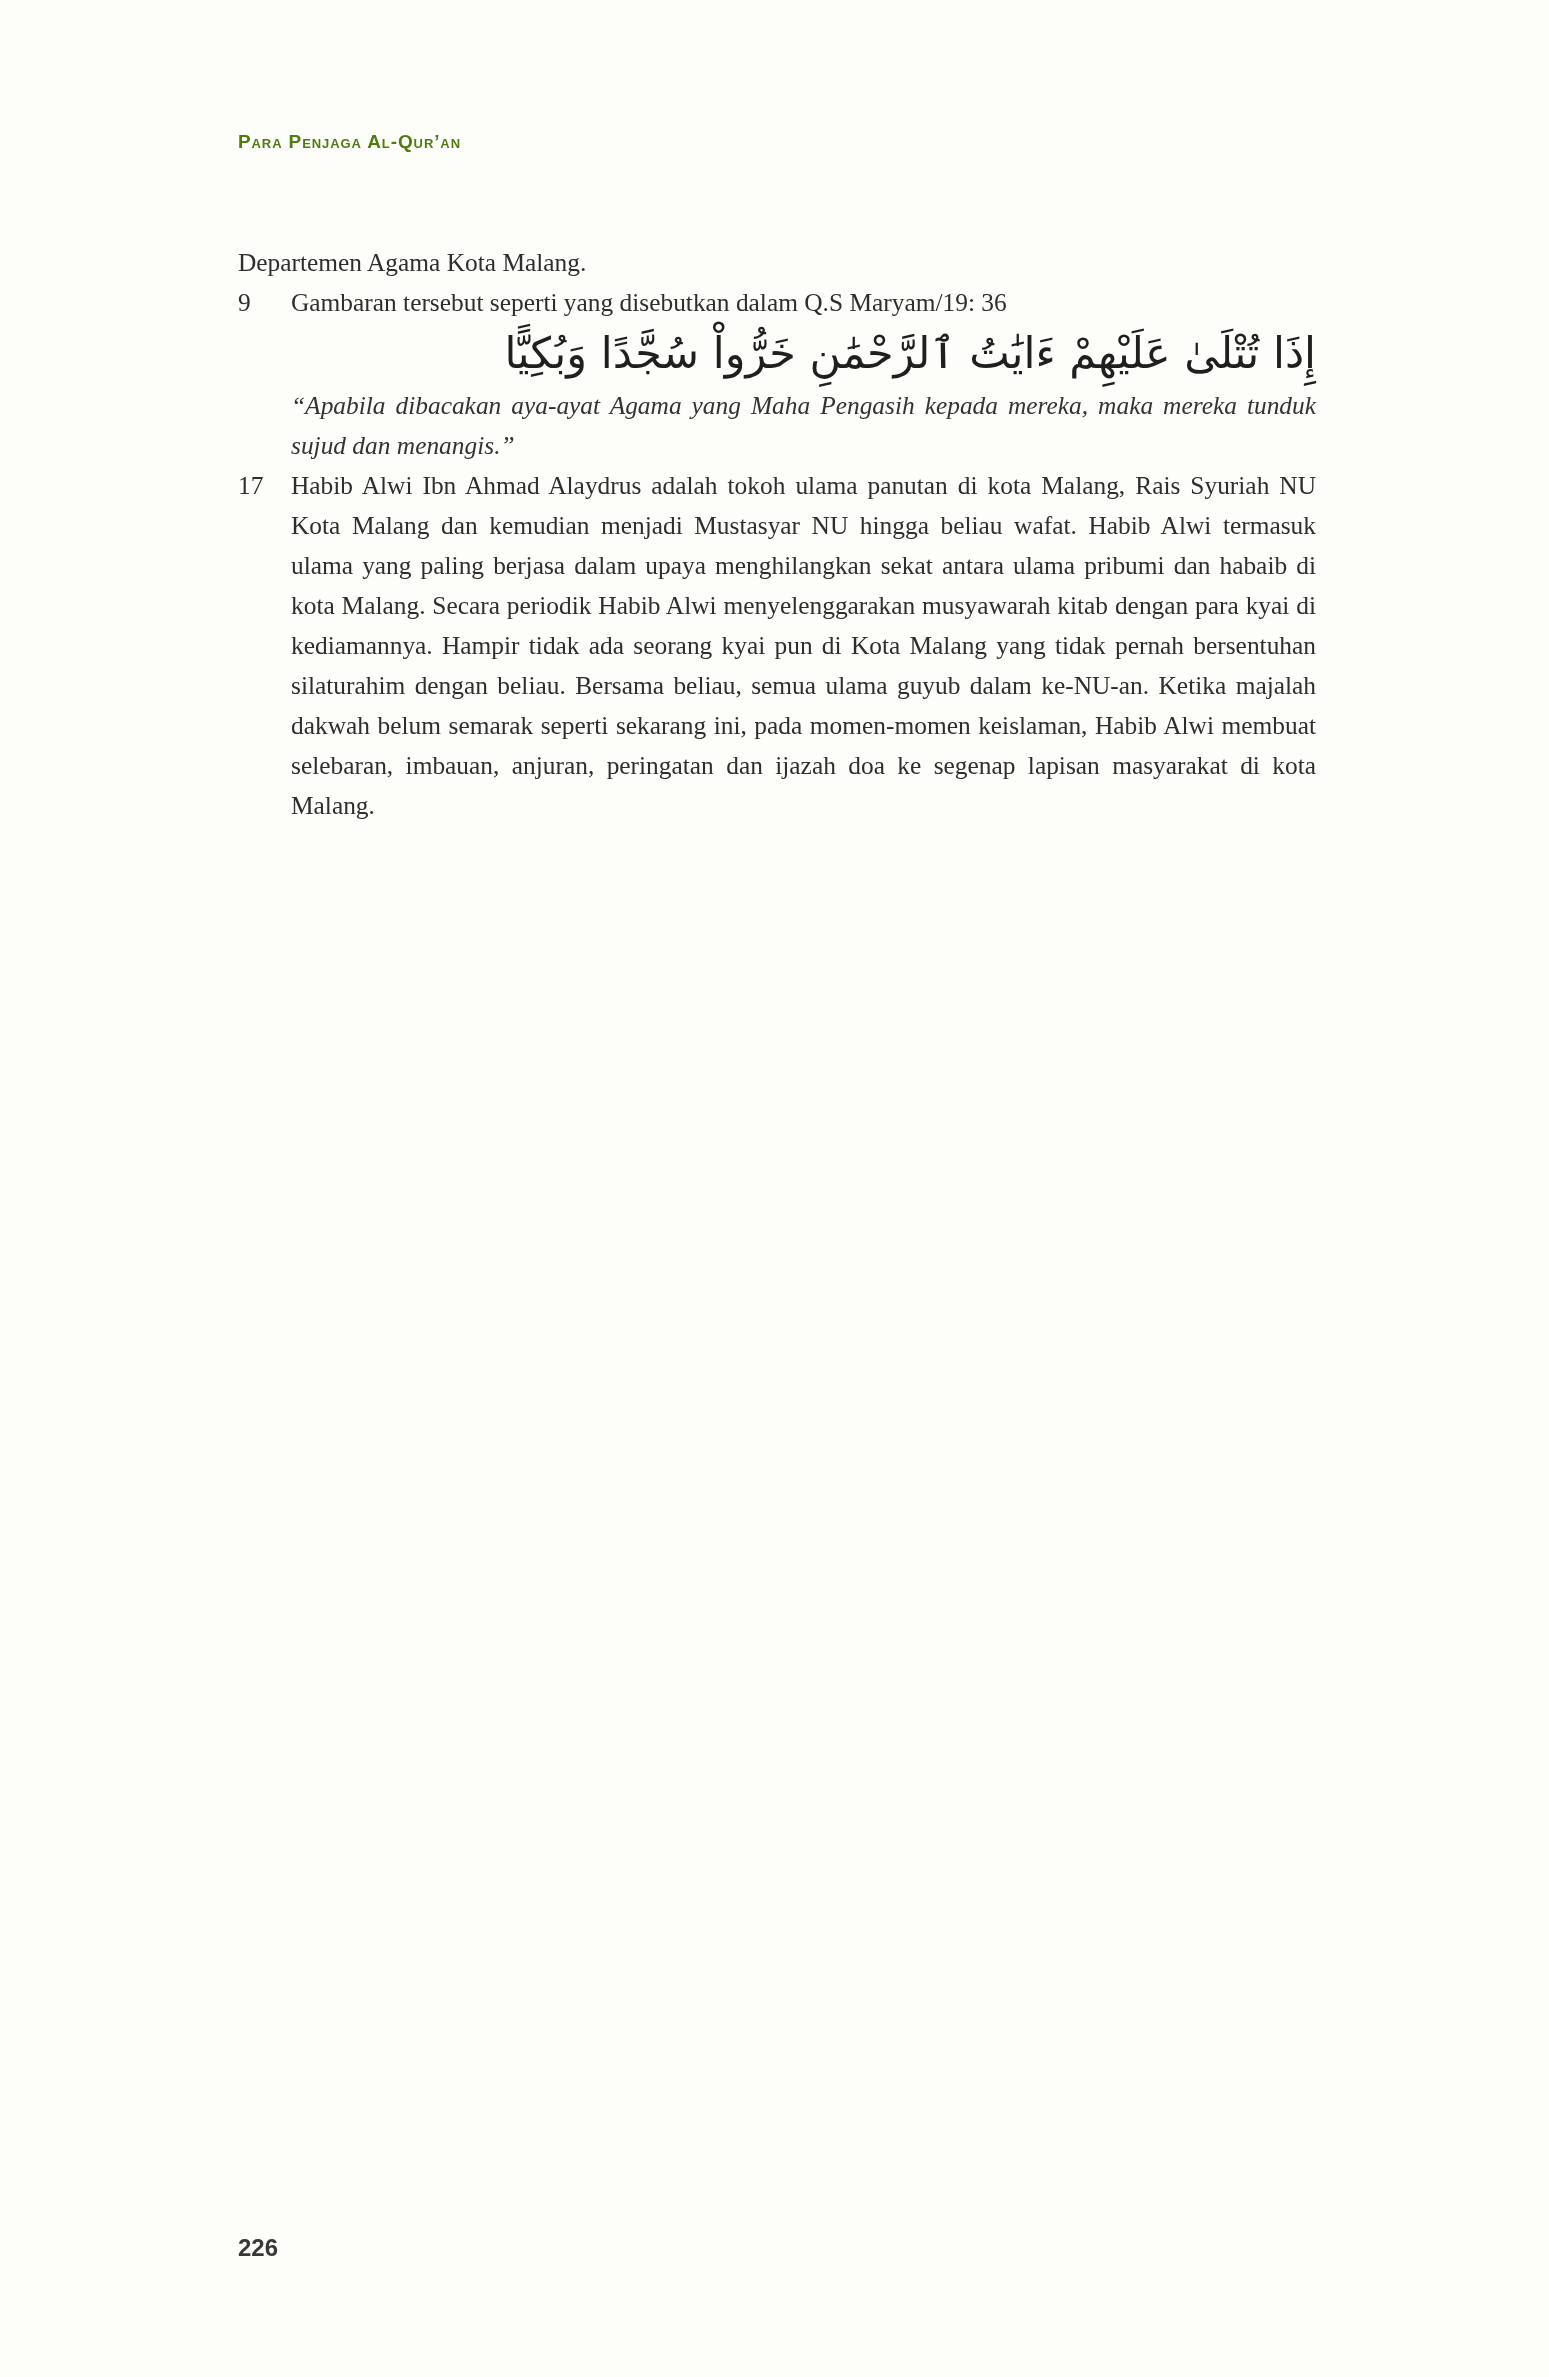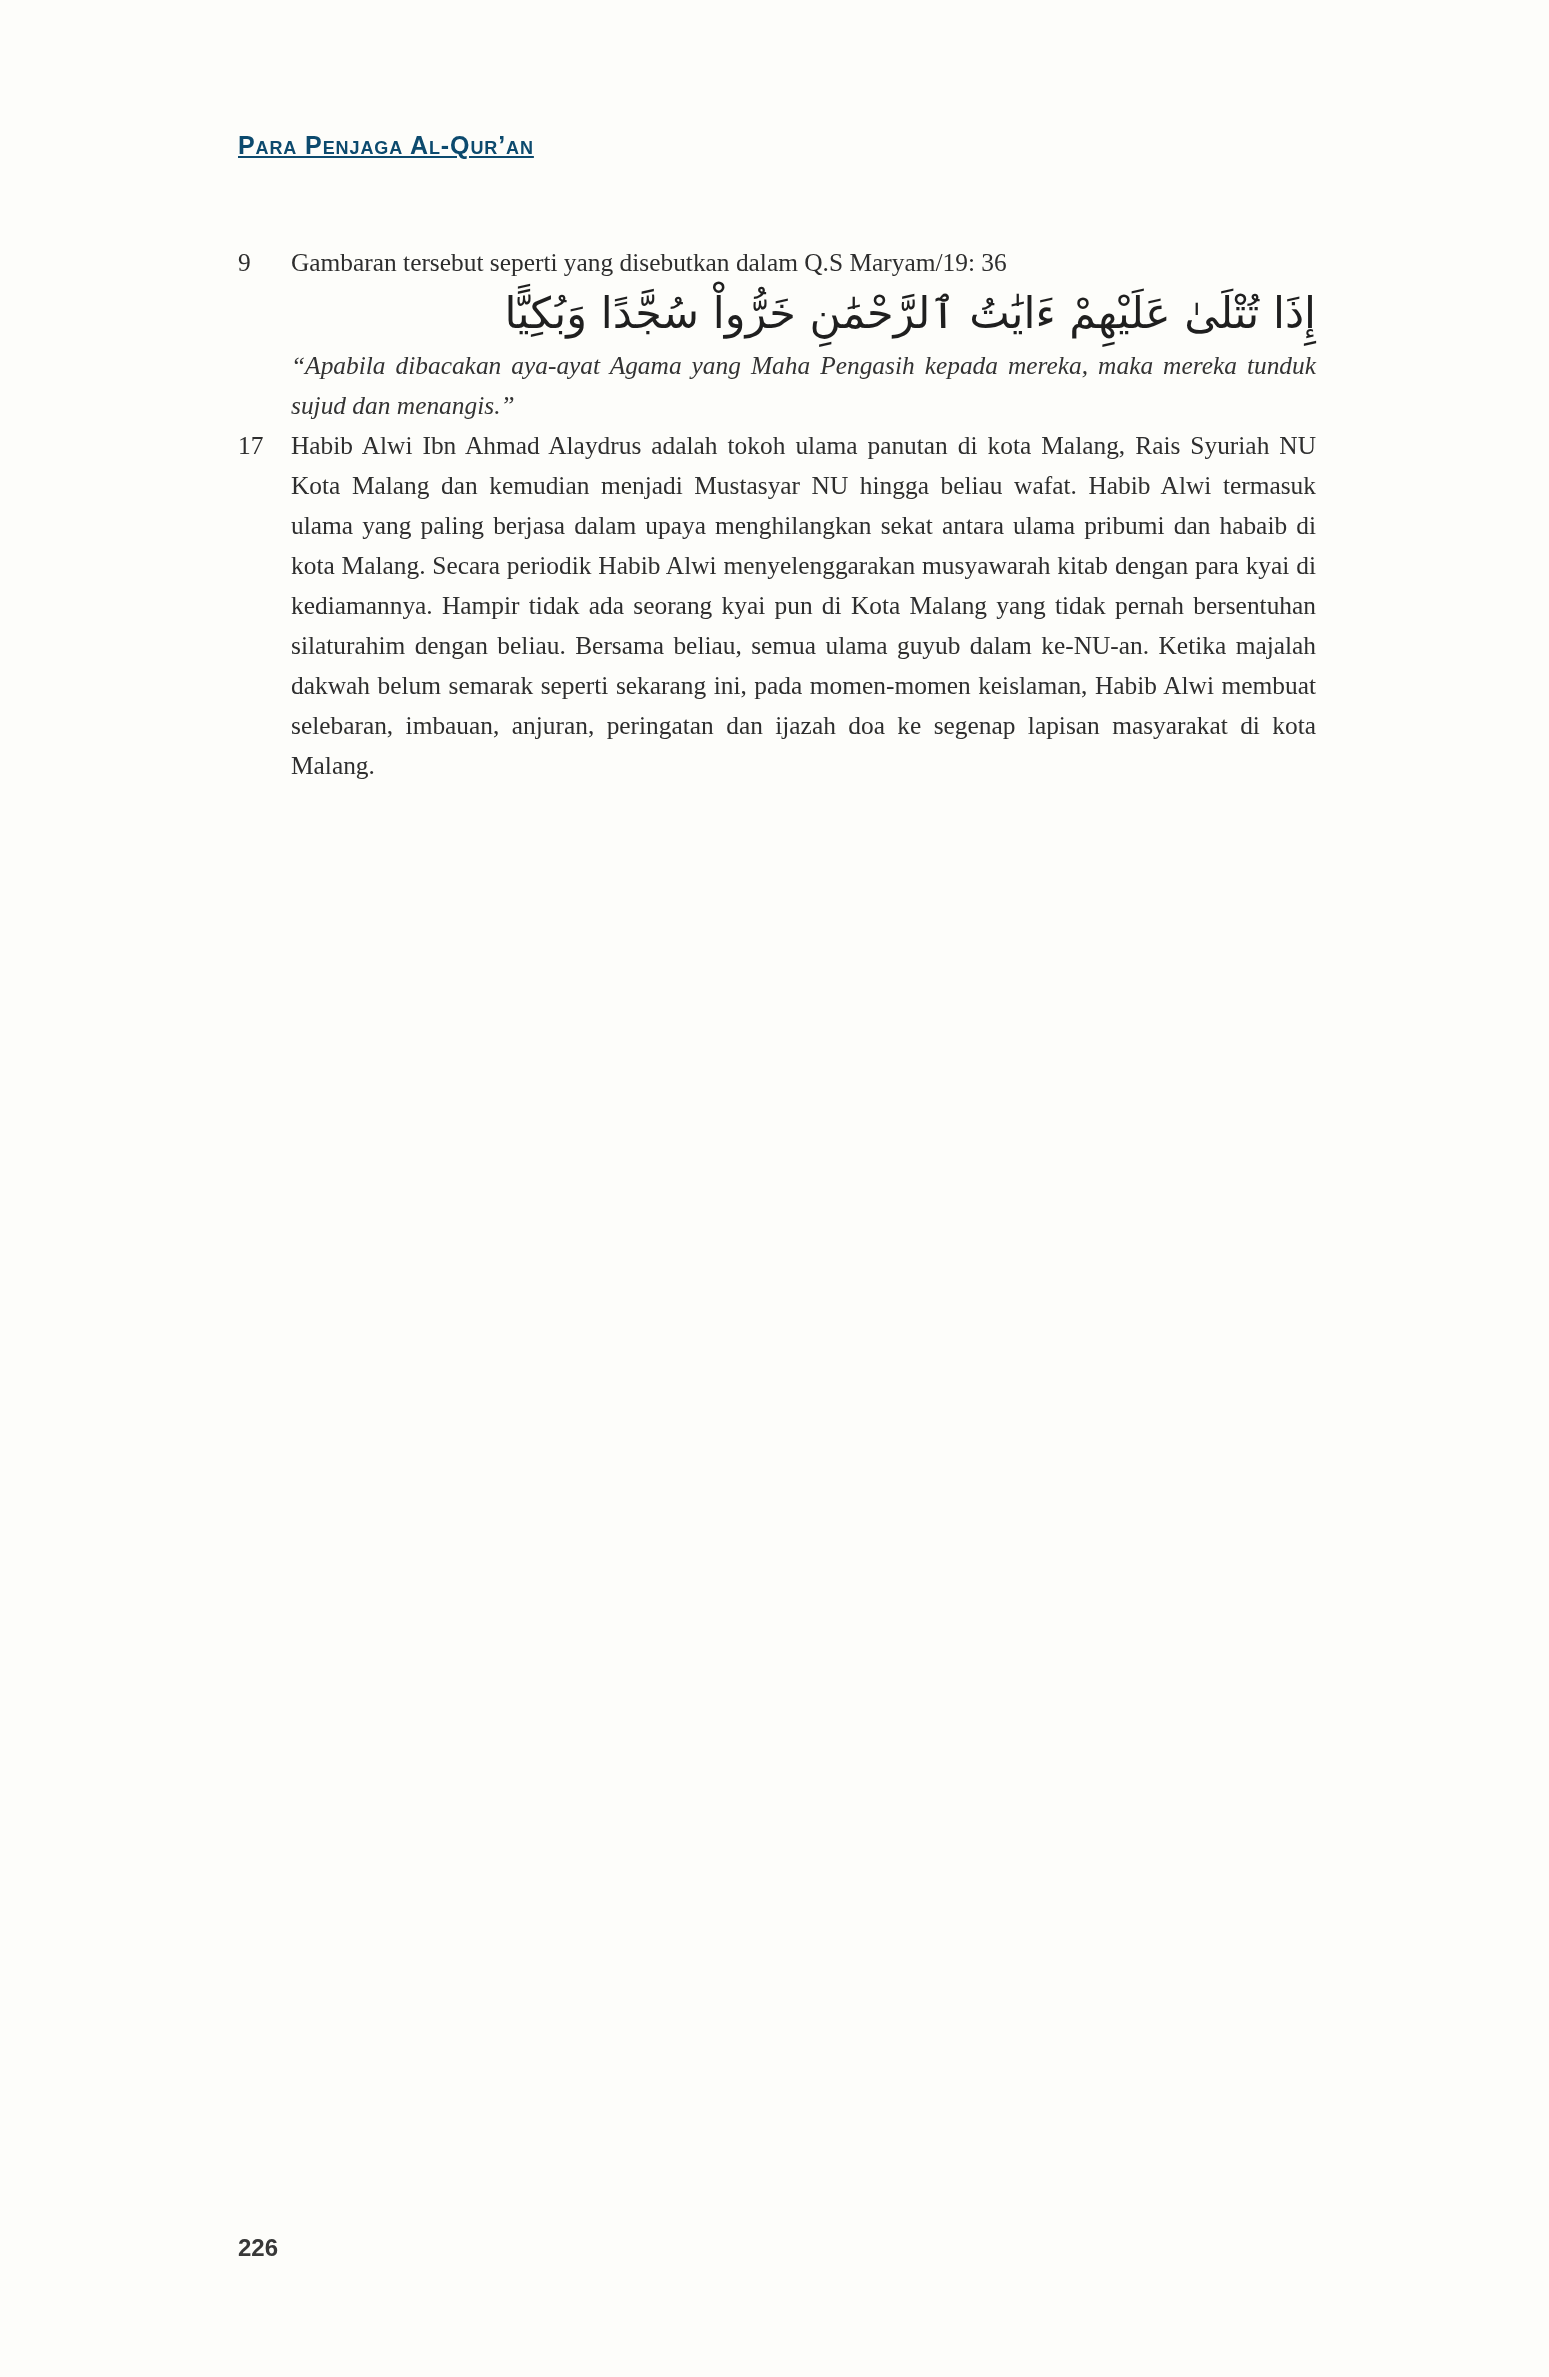--- a/index.html
+++ b/index.html
@@ -13,24 +13,23 @@
     overflow: hidden;
   }
   .running-header {
     position: absolute;
     top: 131px;
     left: 238px;
     font-family: "Liberation Sans", sans-serif;
     font-weight: 700;
     font-variant: small-caps;
     letter-spacing: 0.9px;
-    font-size: 25px;
-    color: #0c4a6e;
+    font-size: 19px;
+    color: #4d7c0f;
     white-space: nowrap;
-    text-decoration: underline;
   }
   .content {
     position: absolute;
     top: 242px;
     left: 238px;
     width: 1078px;
     font-size: 25.4px;
     line-height: 40px;
     text-align: justify;
   }
@@ -70,20 +69,21 @@
 </style>
 </head>
 <body>
 
 <div class="page">
 
   <div class="running-header">Para Penjaga Al-Qur’an</div>
 
   <div class="content">
 
+    <p class="intro-line">Departemen Agama Kota Malang.</p>
 
     <div class="note">
       <span class="note-num">9</span>
       <div class="note-body">
         <p>Gambaran tersebut seperti yang disebutkan dalam Q.S Maryam/19: 36</p>
         <p class="arabic-verse" dir="rtl">إِذَا تُتْلَىٰ عَلَيْهِمْ ءَايَٰتُ ٱلرَّحْمَٰنِ خَرُّواْ سُجَّدًا وَبُكِيًّا</p>
         <p class="translation">“Apabila dibacakan aya-ayat Agama yang Maha Pengasih kepada mereka, maka mereka tunduk sujud dan menangis.”</p>
       </div>
     </div>
 

